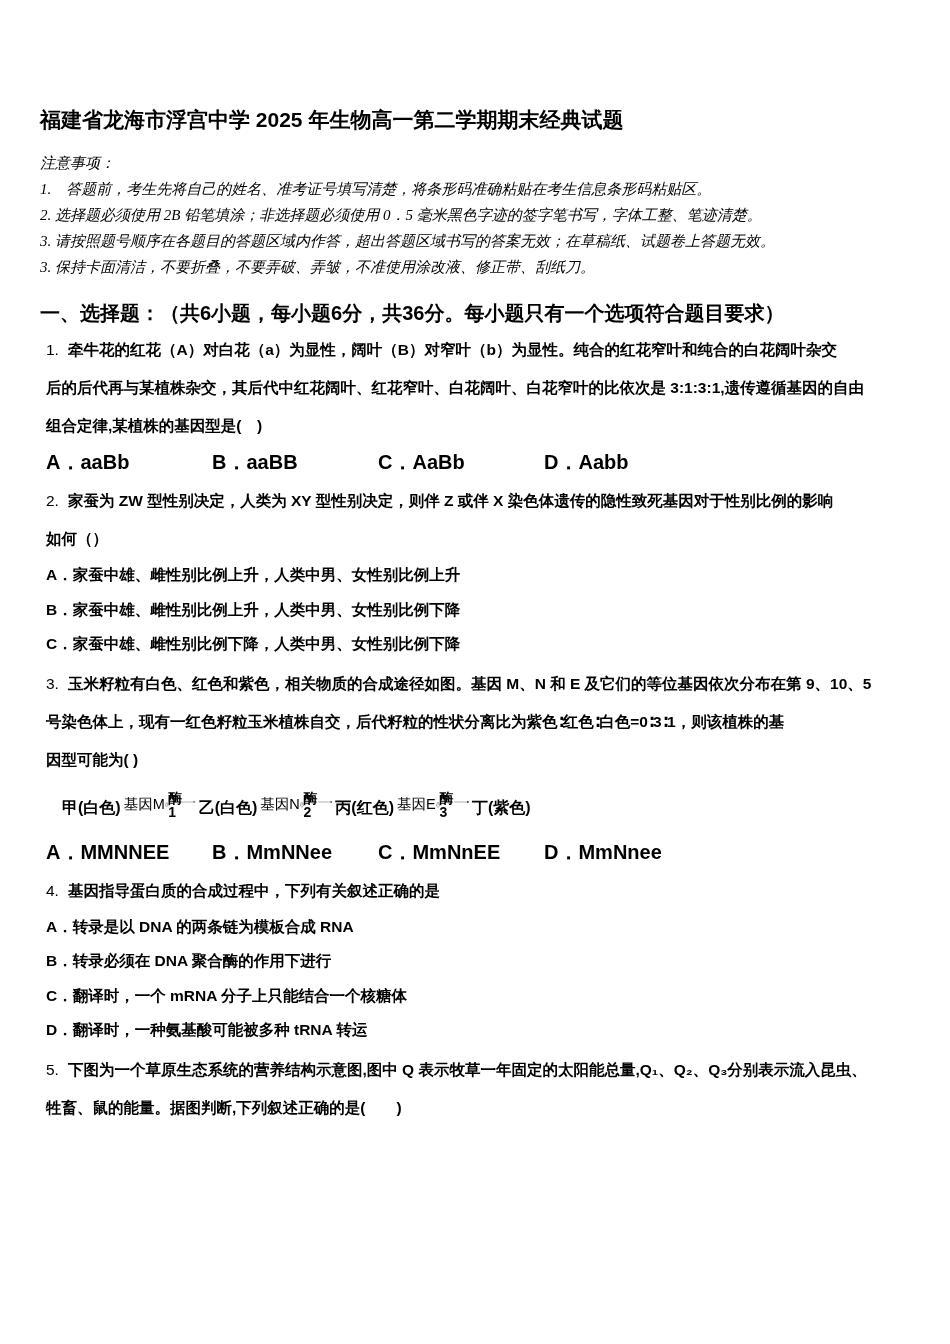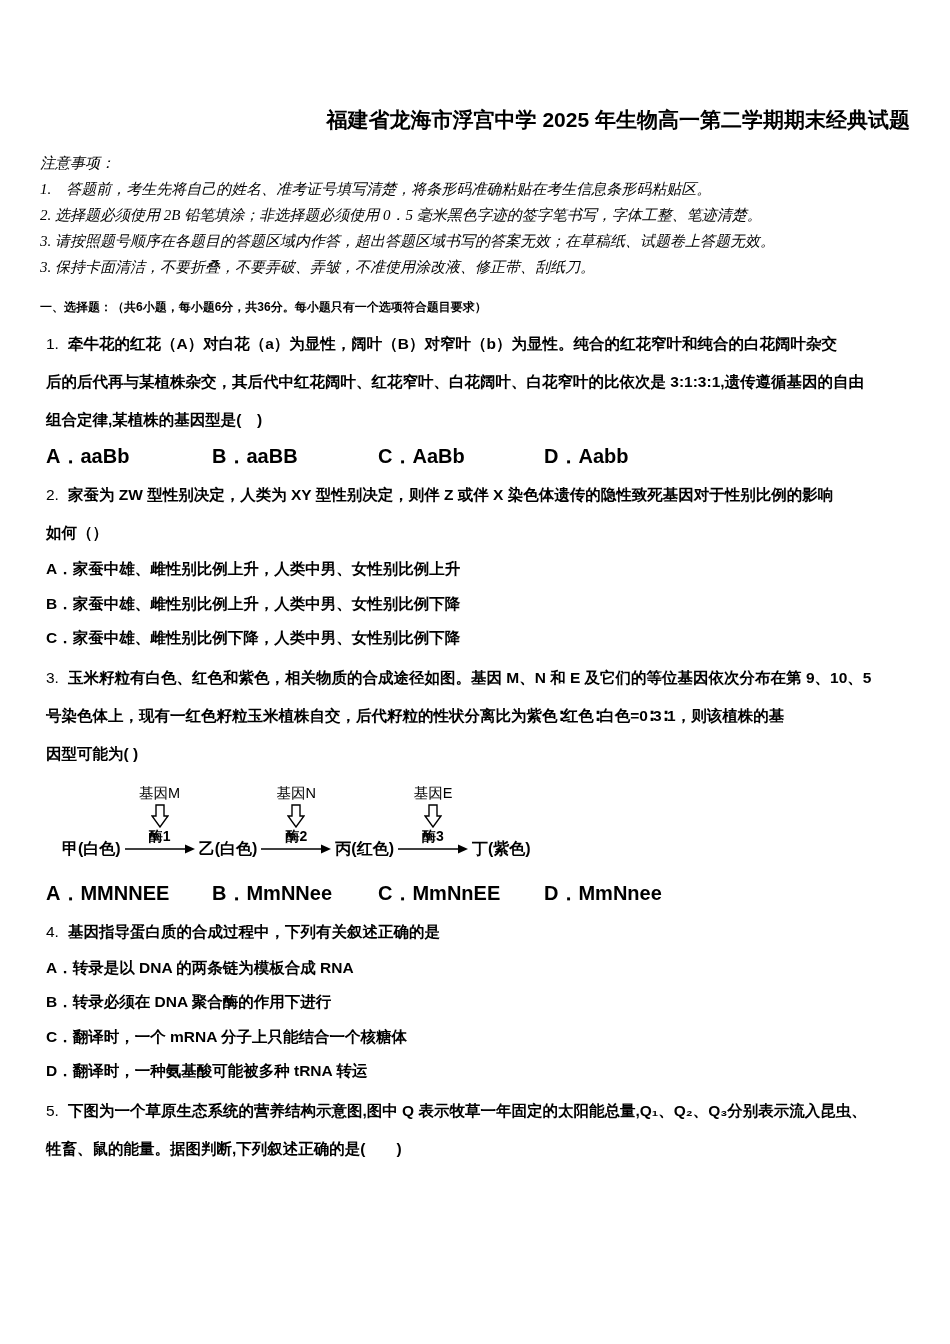--- a/index.html
+++ b/index.html
@@ -8,30 +8,30 @@
     width: 950px; height: 1344px;
     background: #ffffff; color: #000000;
     font-family: "Liberation Sans", sans-serif;
     overflow: hidden;
   }
   .page { padding: 106px 40px 0 40px; }
 
   .title {
     margin: 0 0 16px 0;
     font-size: 21px; font-weight: bold;
-    text-align: right;
+    text-align: left;
     line-height: 28px;
   }
 
   .notice { font-family: "Liberation Serif", serif; font-size: 15px; }
   .notice .n-line { line-height: 26px; font-style: italic; }
 
   .section-heading {
-    margin-top: 12px;
-    font-size: 12px; font-weight: bold; line-height: 30px;
+    margin-top: 18px;
+    font-size: 20px; font-weight: bold; line-height: 30px;
   }
 
   .question { margin-top: 3px; }
   .q-line {
     font-size: 15.5px; font-weight: bold; line-height: 38px;
     padding-left: 6px;
   }
   .q-num { font-weight: normal; margin-right: 9px; }
 
   .options-row {
@@ -49,21 +49,21 @@
 
   
   .diagram { margin: 12px 0 16px 22px; }
   .flow-row { display: flex; align-items: flex-end; }
   .substance {
     font-size: 16px; font-weight: bold; line-height: 22px;
     white-space: nowrap;
     text-align: center;
   }
   .step {
-    display: flex; flex-direction: column; align-items: center;
+    display: flex; flex-direction: row; align-items: center;
     width: 72px; margin: 0 3px;
   }
   .gene { font-size: 14.5px; line-height: 17px; white-space: nowrap; }
   .block-arrow { margin: 2px 0 1px 0; display: block; }
   .enzyme { font-size: 14px; font-weight: bold; line-height: 14px; }
   .h-arrow { display: block; margin-bottom: 5px; }
 </style>
 </head>
 <body>
 

